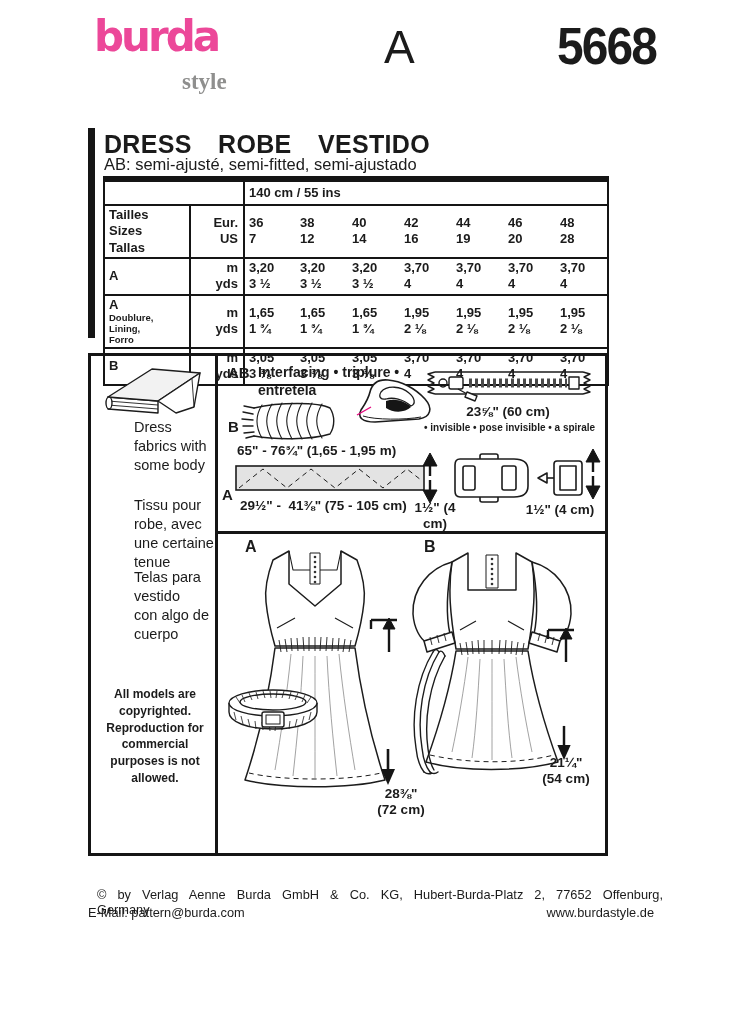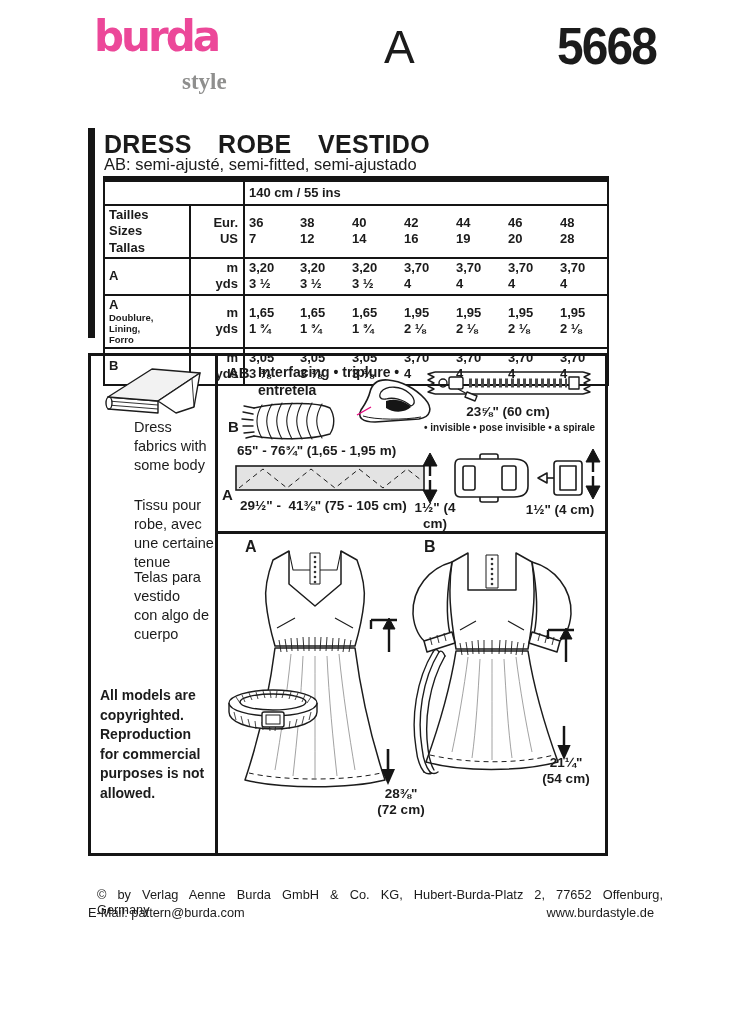--- a/index.html
+++ b/index.html
@@ -40,21 +40,21 @@
   table.sizes tr.frow td{height:33px;}
   table.sizes tr.lrow td{height:44px;}
 
   
   .main-box{left:88px;top:353px;width:514px;height:497px;border:3px solid #151515;}
   .sidebar{position:absolute;left:0;top:0;width:124px;height:100%;border-right:3px solid #151515;}
   .notions{position:absolute;left:127px;top:0;width:387px;height:175px;border-bottom:3px solid #151515;}
   .drawings{position:absolute;left:127px;top:178px;width:387px;height:316px;}
 
   .sb-text{left:25px;font-size:14.5px;line-height:1.3;margin-left:18px;}
-  .sb-copy{left:9px;width:110px;font-size:14px;font-weight:700;line-height:1.4;}
+  .sb-copy{left:9px;width:110px;font-size:12px;font-weight:700;line-height:1.4;text-align:center;}
 
   .nt{font-weight:700;font-size:14px;line-height:1.25;}
   .nt-letter{font-weight:700;font-size:15px;}
   .rgt{text-align:right;}
 
   .vw-letter{font-weight:700;font-size:16px;}
   .meas{font-weight:700;font-size:13.5px;line-height:1.2;text-align:center;}
 
   
   .footer-line1{left:88px;top:887px;width:566px;font-size:12.8px;text-align:justify;text-align-last:justify;word-spacing:5px;margin-left:9px;}

